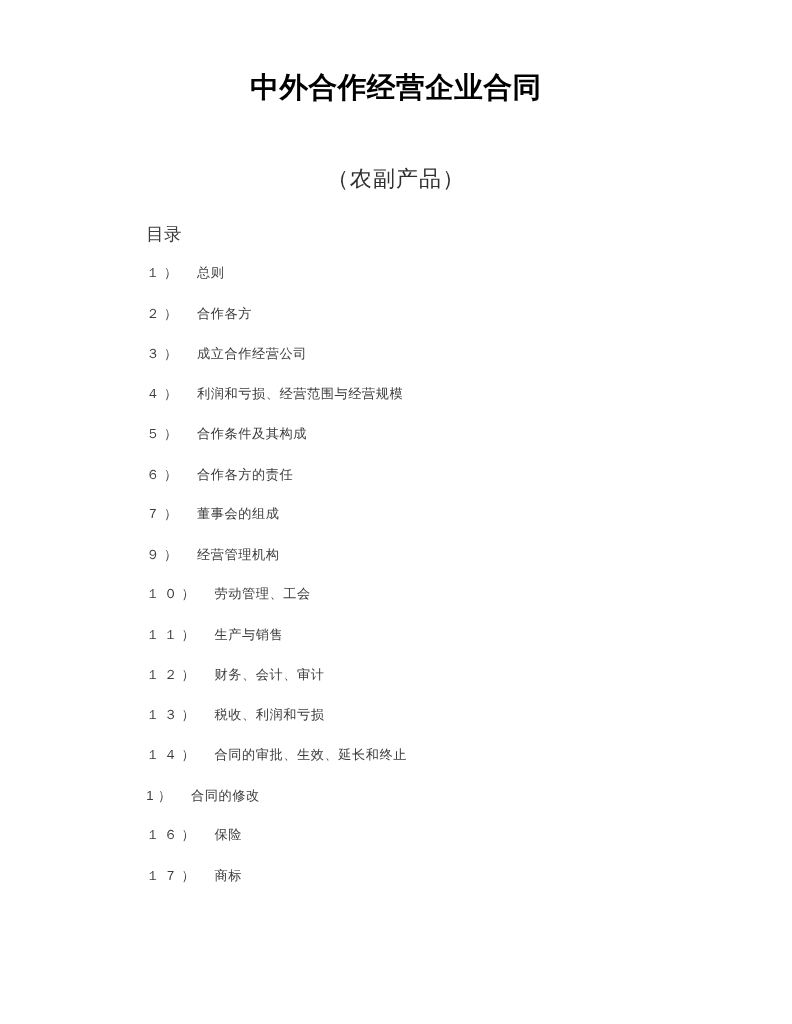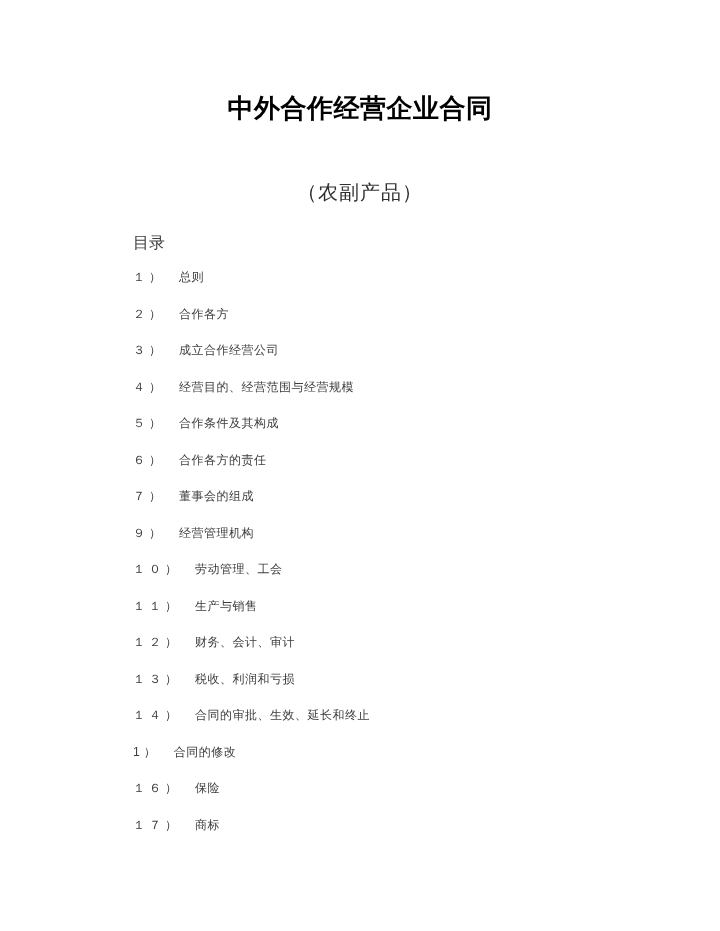--- a/index.html
+++ b/index.html
@@ -10,21 +10,21 @@
   .page {
     position: relative;
     width: 720px;
     height: 931px;
     background: #ffffff;
     overflow: hidden;
     font-family: "Liberation Sans", "DejaVu Sans", sans-serif;
   }
   .doc-title {
     margin: 0;
-    padding-top: 93px;
+    padding-top: 64px;
     text-align: center;
     font-size: 26px;
     line-height: 30px;
     font-weight: bold;
     color: #000000;
     letter-spacing: 0.5px;
   }
   .doc-subtitle {
     margin-top: 58px;
     text-align: center;
@@ -66,21 +66,21 @@
   <h1 class="doc-title">中外合作经营企业合同</h1>
 
   <div class="doc-subtitle">（农副产品）</div>
 
   <div class="toc">
     <div class="toc-heading">目录</div>
     <div id="toc-list">
         <div class="toc-item"><span class="item-num">１）</span><span class="item-title">总则</span></div>
         <div class="toc-item"><span class="item-num">２）</span><span class="item-title">合作各方</span></div>
         <div class="toc-item"><span class="item-num">３）</span><span class="item-title">成立合作经营公司</span></div>
-        <div class="toc-item"><span class="item-num">４）</span><span class="item-title">经营目的、经营范围与经营规模</span></div>
+        <div class="toc-item"><span class="item-num">４）</span><span class="item-title">利润和亏损、经营范围与经营规模</span></div>
         <div class="toc-item"><span class="item-num">５）</span><span class="item-title">合作条件及其构成</span></div>
         <div class="toc-item"><span class="item-num">６）</span><span class="item-title">合作各方的责任</span></div>
         <div class="toc-item"><span class="item-num">７）</span><span class="item-title">董事会的组成</span></div>
         <div class="toc-item"><span class="item-num">９）</span><span class="item-title">经营管理机构</span></div>
         <div class="toc-item"><span class="item-num">１０）</span><span class="item-title">劳动管理、工会</span></div>
         <div class="toc-item"><span class="item-num">１１）</span><span class="item-title">生产与销售</span></div>
         <div class="toc-item"><span class="item-num">１２）</span><span class="item-title">财务、会计、审计</span></div>
         <div class="toc-item"><span class="item-num">１３）</span><span class="item-title">税收、利润和亏损</span></div>
         <div class="toc-item"><span class="item-num">１４）</span><span class="item-title">合同的审批、生效、延长和终止</span></div>
         <div class="toc-item"><span class="item-num">1）</span><span class="item-title">合同的修改</span></div>

